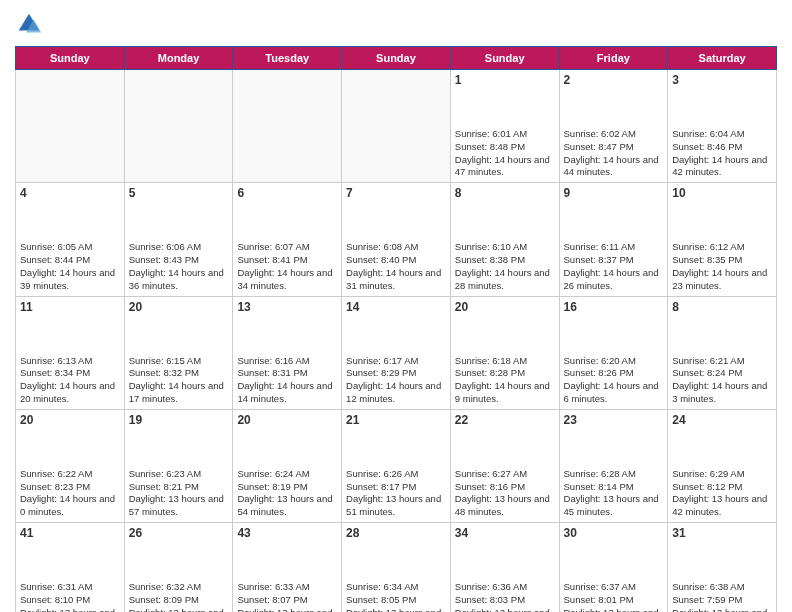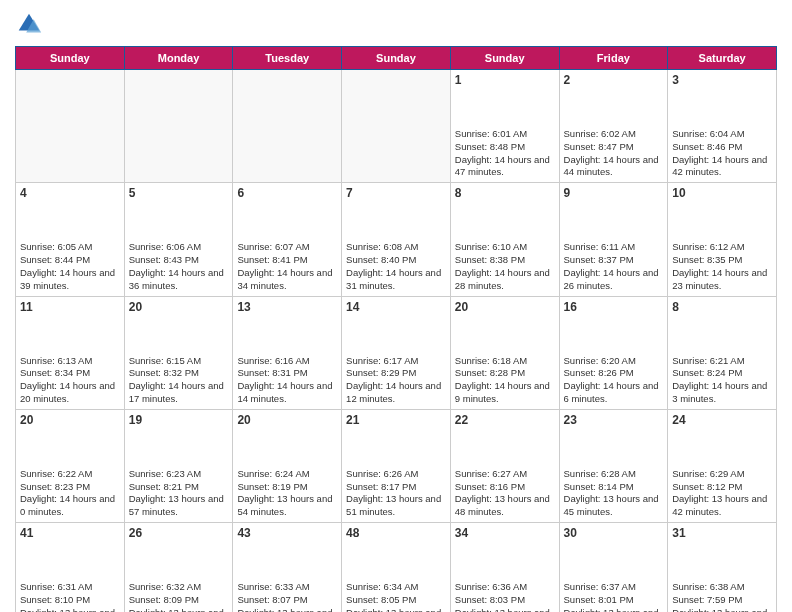--- a/index.html
+++ b/index.html
@@ -245,21 +245,21 @@
           </td>
           <td>
             <span class="day-number">26</span>
             <div class="day-info">Sunrise: 6:32 AM<br>Sunset: 8:09 PM<br>Daylight: 13 hours and 36 minutes.</div>
           </td>
           <td>
             <span class="day-number">43</span>
             <div class="day-info">Sunrise: 6:33 AM<br>Sunset: 8:07 PM<br>Daylight: 13 hours and 33 minutes.</div>
           </td>
           <td>
-            <span class="day-number">48</span>
+            <span class="day-number">28</span>
             <div class="day-info">Sunrise: 6:34 AM<br>Sunset: 8:05 PM<br>Daylight: 13 hours and 30 minutes.</div>
           </td>
           <td>
             <span class="day-number">34</span>
             <div class="day-info">Sunrise: 6:36 AM<br>Sunset: 8:03 PM<br>Daylight: 13 hours and 27 minutes.</div>
           </td>
           <td>
             <span class="day-number">30</span>
             <div class="day-info">Sunrise: 6:37 AM<br>Sunset: 8:01 PM<br>Daylight: 13 hours and 24 minutes.</div>
           </td>

